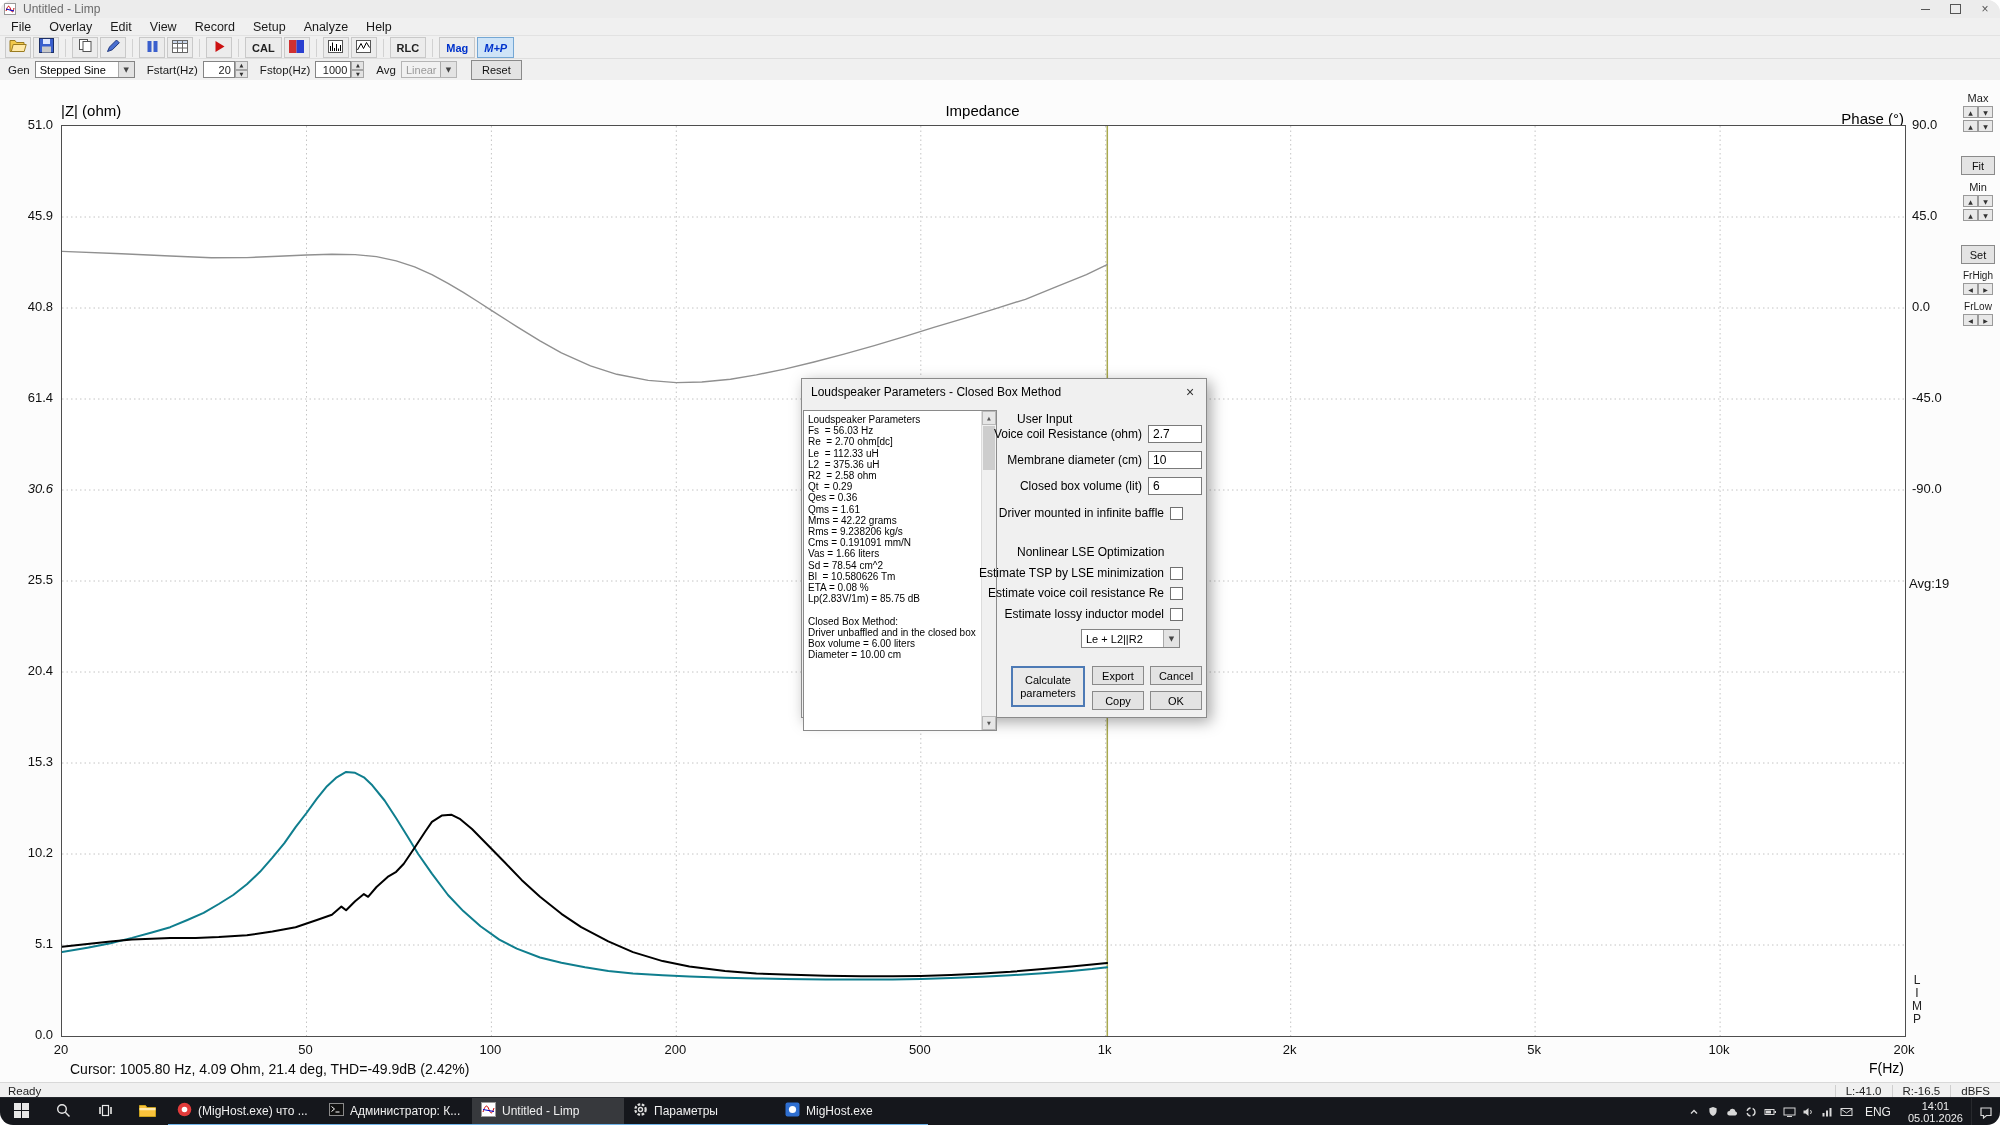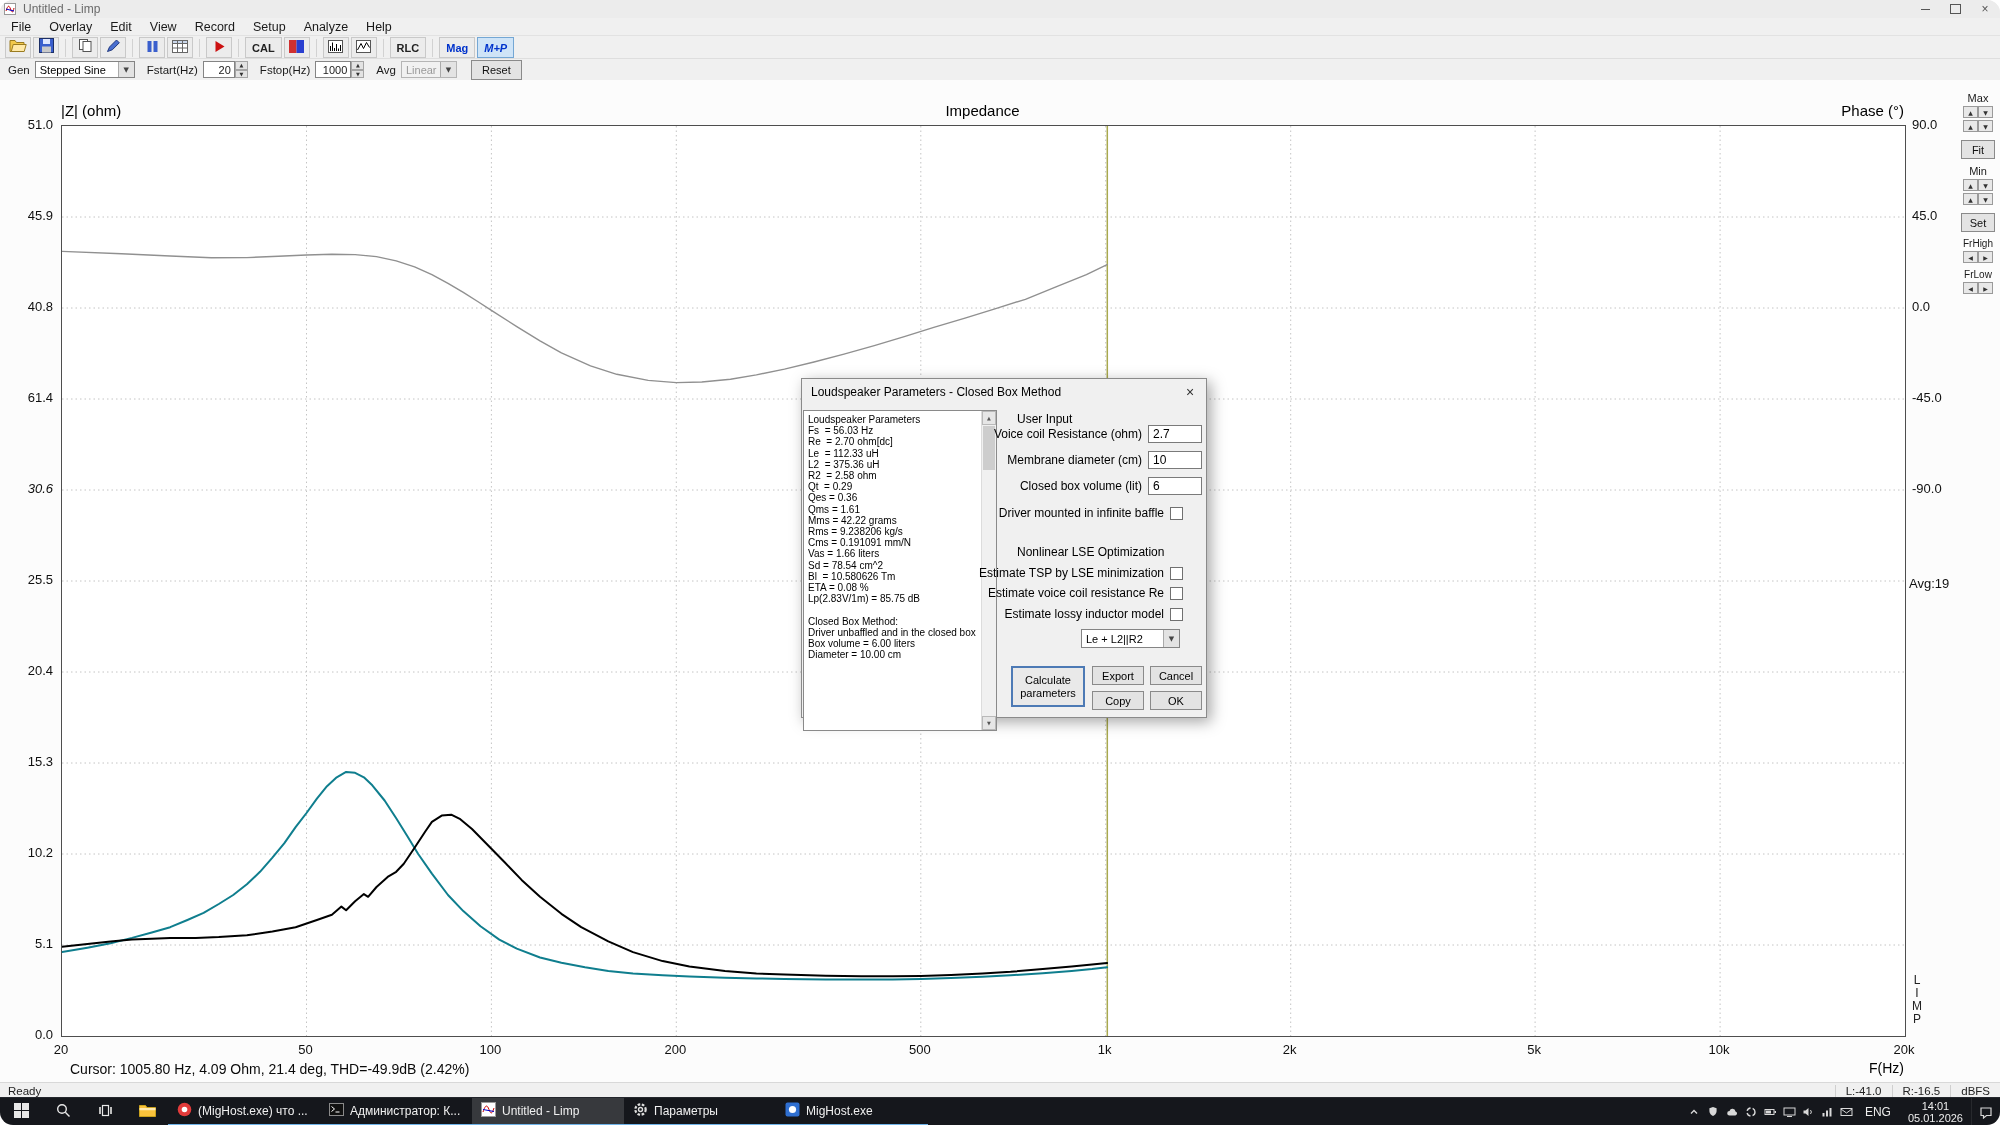--- a/index.html
+++ b/index.html
@@ -60,21 +60,21 @@
   .limp-logo{position:absolute;left:1910px;top:974px;font-size:12px;line-height:13px;color:#222;text-align:center;width:14px;}
   
   .rstrip{position:absolute;left:1958px;top:86px;width:40px;display:flex;flex-direction:column;
     align-items:center;font-size:11px;color:#1a1a1a;}
   .rs-label{margin-top:6px;}
   .rs-label.small{font-size:10px;}
   .rs-spin{display:flex;margin-top:2px;}
   .rs-btn{width:15px;height:12px;border:1px solid #9a9a9a;background:#e8e8e8;font-size:6px;
     display:flex;align-items:center;justify-content:center;color:#333;
     font-family:"DejaVu Sans",sans-serif;box-sizing:border-box;}
-  .rs-push{margin-top:8px;width:32px;height:17px;border:1px solid #8a8a8a;background:#e3e3e3;
+  .rs-push{margin-top:24px;width:32px;height:17px;border:1px solid #8a8a8a;background:#e3e3e3;
     font-size:11px;display:flex;align-items:center;justify-content:center;color:#111;}
   
   .dialog{position:absolute;left:801px;top:378px;width:404px;height:338px;background:#f0f0f0;
     border:1px solid #8a8a8a;box-shadow:4px 4px 14px rgba(0,0,0,0.35);z-index:50;font-size:12px;color:#000;}
   .dlg-titlebar{height:25px;display:flex;align-items:center;padding-left:9px;font-size:12px;color:#000;}
   .dlg-close{margin-left:auto;width:32px;height:25px;display:flex;align-items:center;justify-content:center;
     font-size:14px;color:#333;}
   .listbox{position:absolute;left:1px;top:31px;width:194px;height:321px;background:#fff;
     border:1px solid #8a8a8a;box-sizing:border-box;overflow:hidden;}
   #param-lines{padding:3px 0 0 4px;}
@@ -262,21 +262,21 @@
       <span class="cval">Linear</span>
       <span class="arrow">▼</span>
     </div>
     <div class="pushbtn">Reset</div>
   </div>
 
   <div class="client"></div>
 
   <div class="axis-title" style="left:61px;">|Z| (ohm)</div>
   <div class="axis-title" style="left:61px;width:1843px;text-align:center;">Impedance</div>
-  <div class="axis-title" style="left:61px;width:1843px;text-align:right;">Phase (°)</div>
+  <div class="axis-title" style="left:61px;width:1843px;text-align:right;margin-top:8px;">Phase (°)</div>
 
   <div id="plot">
     <svg id="plot-svg" width="1843" height="910" viewBox="0 0 1843 910">
         <line x1="0" y1="91.0" x2="1843" y2="91.0" stroke="#c4c4c4" stroke-width="1" stroke-dasharray="1.5 3"></line>
         <line x1="0" y1="182.0" x2="1843" y2="182.0" stroke="#c4c4c4" stroke-width="1" stroke-dasharray="1.5 3"></line>
         <line x1="0" y1="273.0" x2="1843" y2="273.0" stroke="#c4c4c4" stroke-width="1" stroke-dasharray="1.5 3"></line>
         <line x1="0" y1="364.0" x2="1843" y2="364.0" stroke="#c4c4c4" stroke-width="1" stroke-dasharray="1.5 3"></line>
         <line x1="0" y1="455.0" x2="1843" y2="455.0" stroke="#c4c4c4" stroke-width="1" stroke-dasharray="1.5 3"></line>
         <line x1="0" y1="546.0" x2="1843" y2="546.0" stroke="#c4c4c4" stroke-width="1" stroke-dasharray="1.5 3"></line>
         <line x1="0" y1="637.0" x2="1843" y2="637.0" stroke="#c4c4c4" stroke-width="1" stroke-dasharray="1.5 3"></line>

